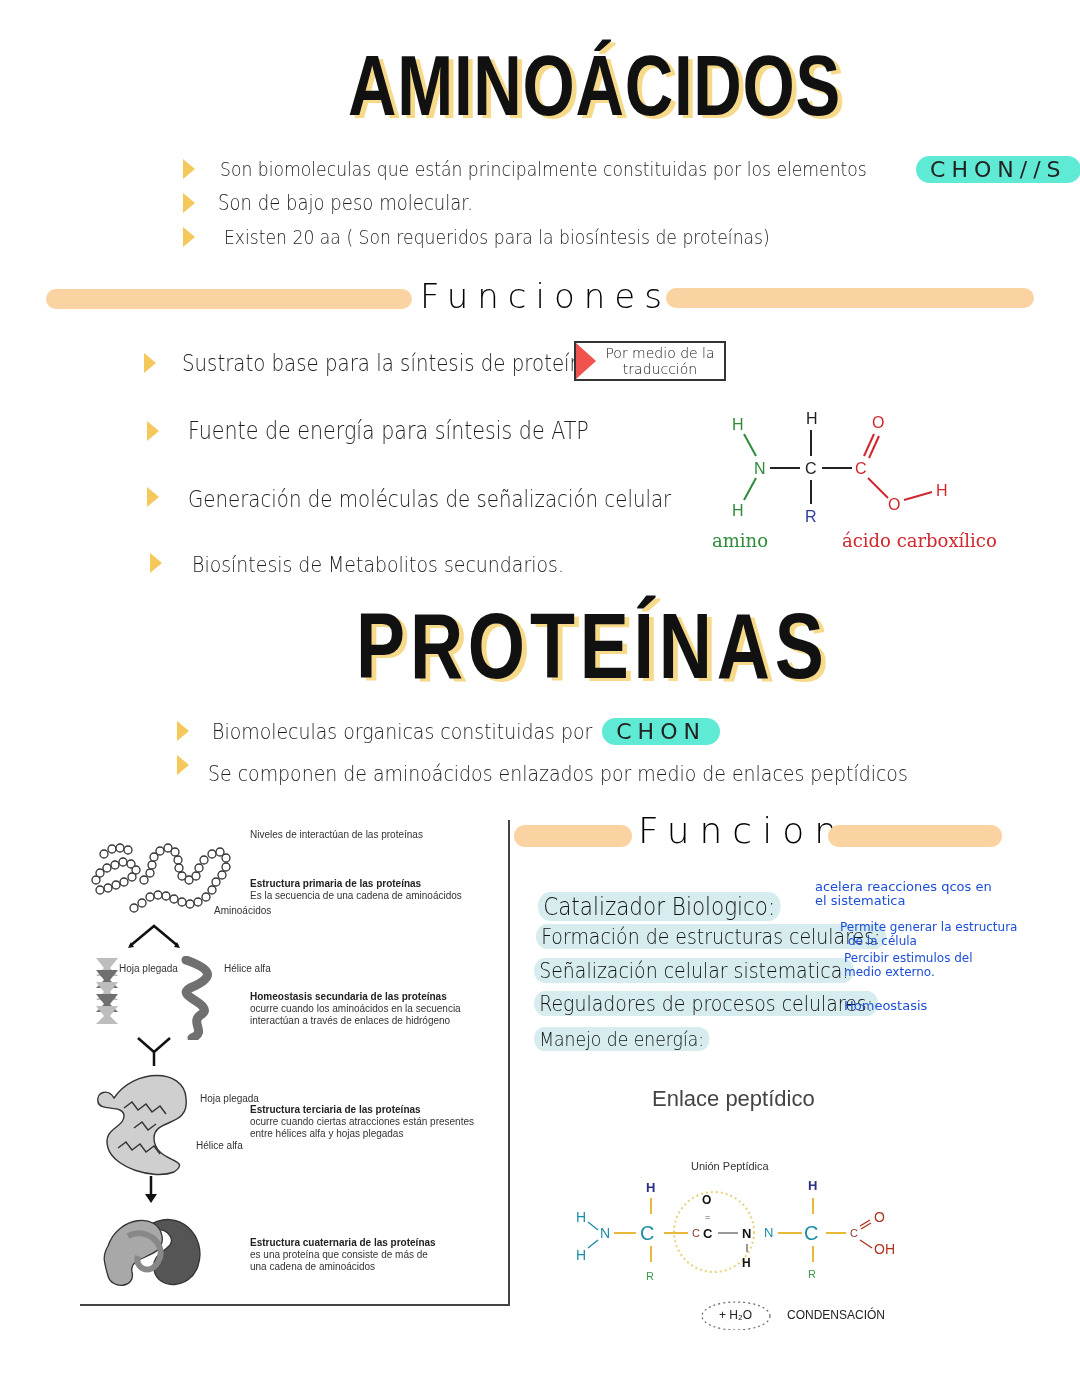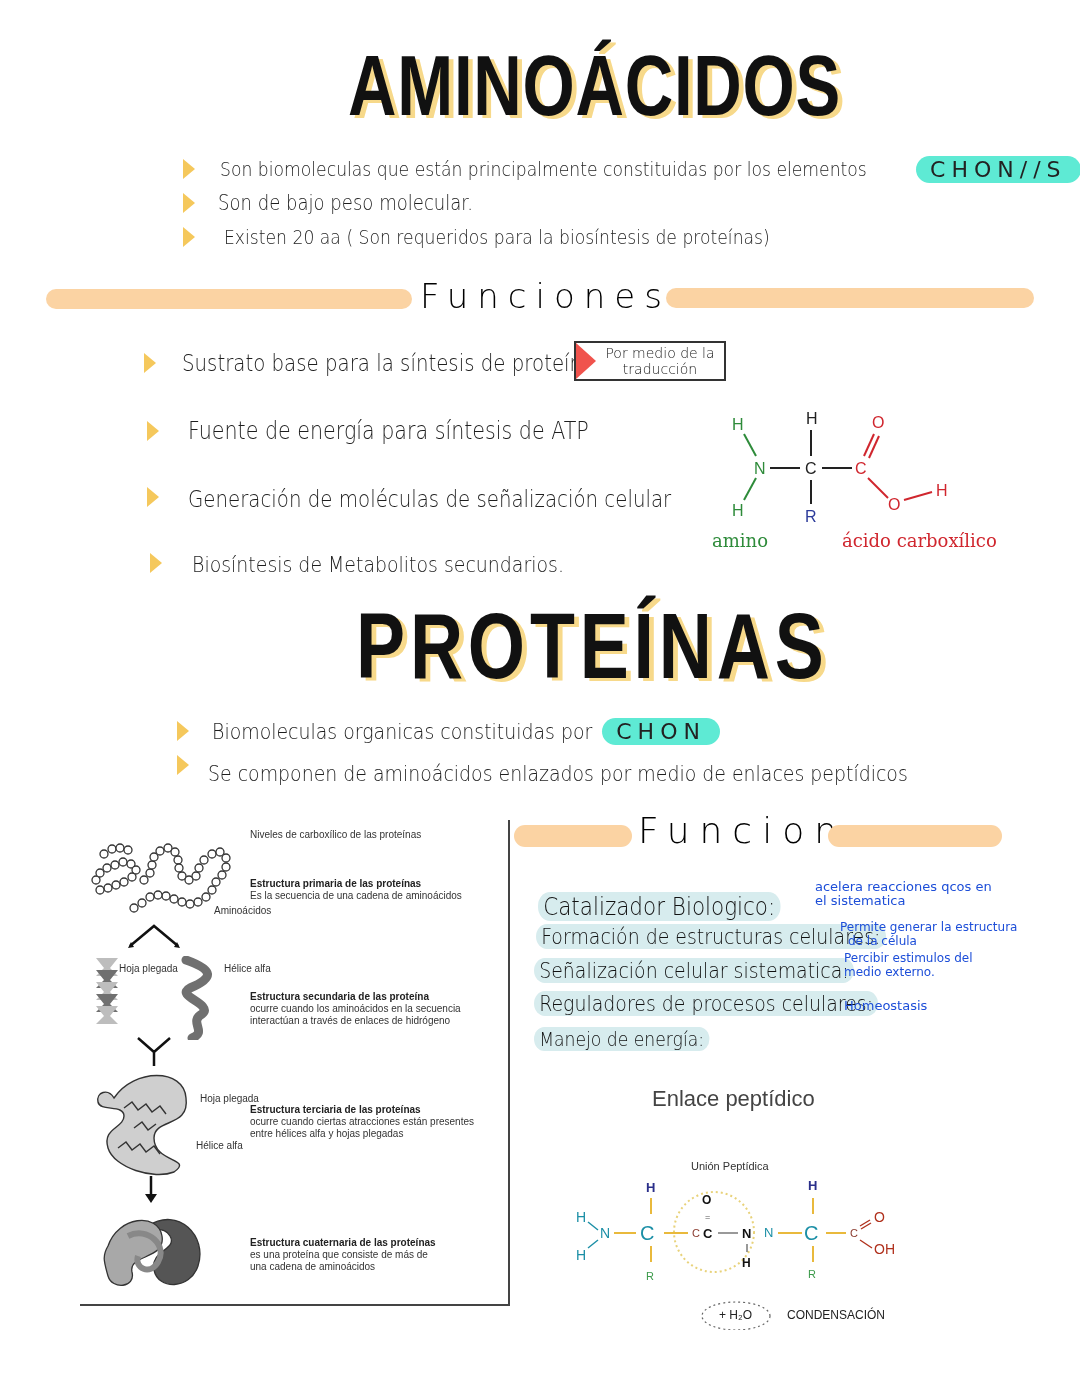--- a/index.html
+++ b/index.html
@@ -187,21 +187,21 @@
   <span class="hand" style="font-size:22px;">Biomoleculas organicas constituidas por</span>
   <span class="pill-green" style="margin-left:-52px;">CHON</span>
 </div>
 
 <div class="bullet" style="left:177px; top:755px;"></div>
 <div class="row" style="left:208px; top:754px; height:38px;">
   <span class="hand" style="font-size:22px;">Se componen de aminoácidos enlazados por medio de enlaces peptídicos</span>
 </div>
 
 <div class="fig-frame"></div>
-<div class="fig-text" style="left:250px; top:829px; font-size:10px;">Niveles de carboxílico de las proteínas</div>
+<div class="fig-text" style="left:250px; top:829px; font-size:10px;">Niveles de interactúan de las proteínas</div>
 
 <svg class="abs" style="left:86px; top:840px;" width="150" height="80">
   <g fill="#fff" stroke="#333" stroke-width="1.3">
     <circle cx="10" cy="40" r="4"></circle>
       <circle cx="14" cy="33" r="4"></circle>
       <circle cx="21" cy="28" r="4"></circle>
       <circle cx="29" cy="25" r="4"></circle>
       <circle cx="37" cy="22" r="4"></circle>
       <circle cx="45" cy="24" r="4"></circle>
       <circle cx="50" cy="30" r="4"></circle>
@@ -264,21 +264,21 @@
   <polygon points="4,24 26,24 18,34 26,42 4,42 12,34" fill="#bdbdbd"></polygon>
   <polygon points="4,36 26,36 18,46 26,54 4,54 12,46" fill="#707070"></polygon>
   <polygon points="4,48 26,48 18,58 26,66 4,66 12,58" fill="#bdbdbd"></polygon>
 </svg>
 <div class="fig-text" style="left:119px; top:963px;">Hoja plegada</div>
 <svg class="abs" style="left:180px; top:956px;" width="40" height="84">
   <path d="M6 4 C 34 14, 34 22, 10 32 C -6 40, 34 48, 22 58 C 8 66, 28 76, 12 82" fill="none" stroke="#707070" stroke-width="9" stroke-linecap="round"></path>
 </svg>
 <div class="fig-text" style="left:224px; top:963px;">Hélice alfa</div>
 <div class="fig-text" style="left:250px; top:991px;">
-  <b>Estructura secundaria de las proteína</b><br>
+  <b>Homeostasis secundaria de las proteínas</b><br>
   <span>ocurre cuando los aminoácidos en la secuencia</span><br>
   <span>interactúan a través de enlaces de hidrógeno</span>
 </div>
 
 <svg class="abs" style="left:134px; top:1034px;" width="40" height="34">
   <path d="M4 4 L20 18 L36 4 M20 18 L20 32" fill="none" stroke="#111" stroke-width="2.5"></path>
 </svg>
 
 <svg class="abs" style="left:94px; top:1068px;" width="110" height="110">
   <g fill="#cfcfcf" stroke="#333" stroke-width="1.4">

